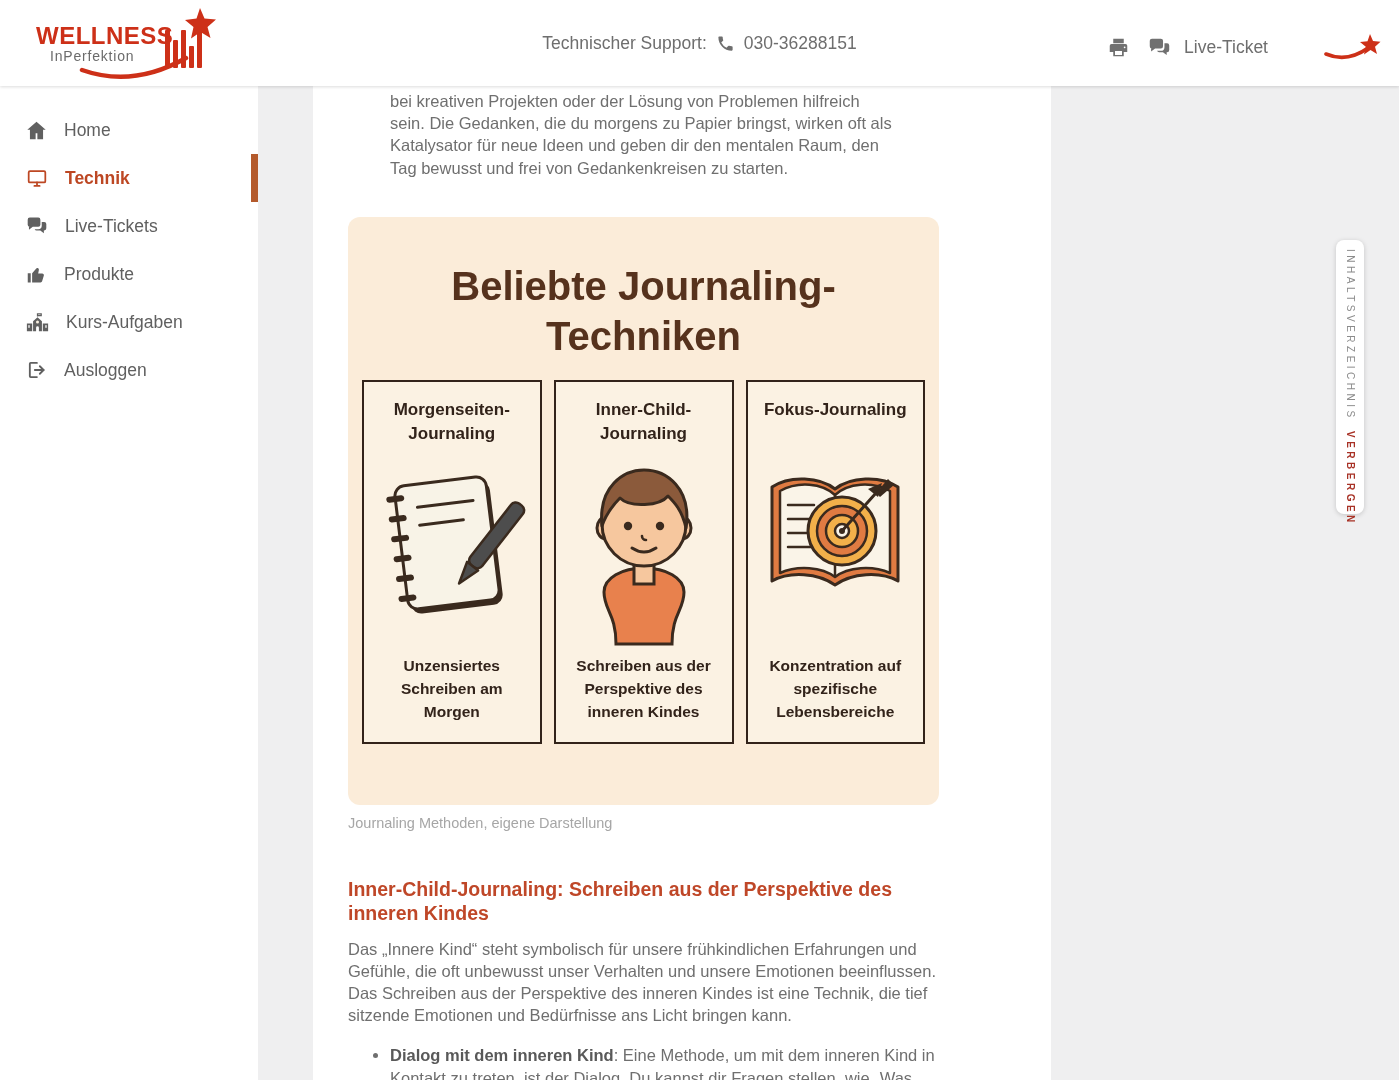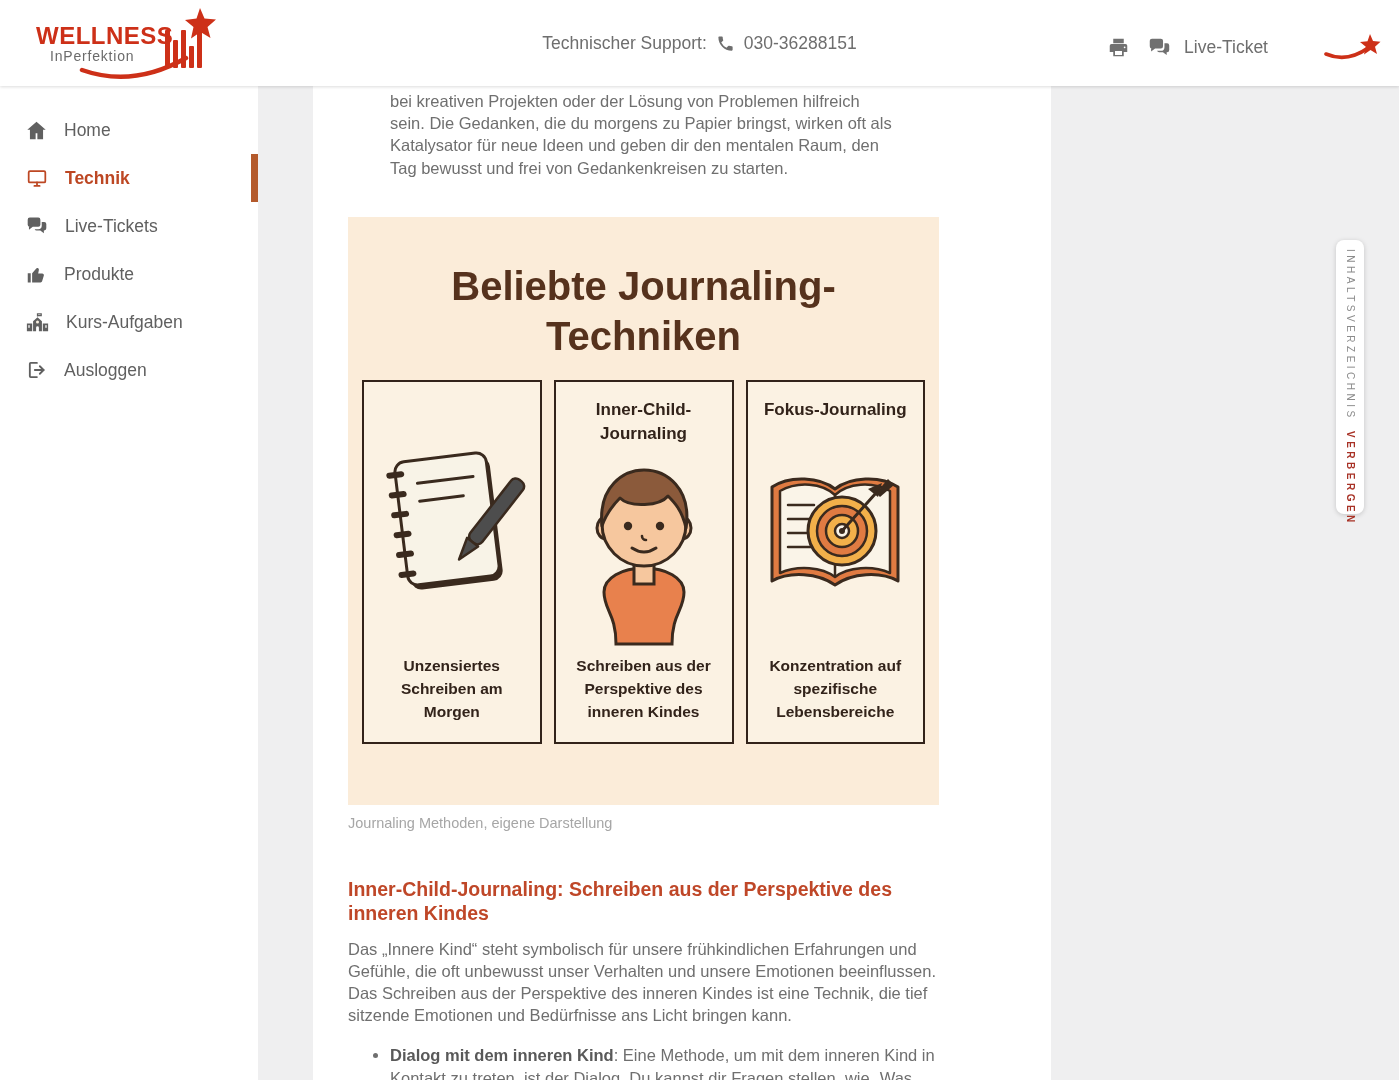--- a/index.html
+++ b/index.html
@@ -34,21 +34,21 @@
     width:7px; background:#b45a2c; }
 
   
   .main { position:absolute; left:313px; top:86px; width:738px; height:994px; background:#fff;
     padding:4px 35px 0 35px; }
   .intro-para { margin-left:42px; width:506px; font-size:16.5px; line-height:22.2px;
     color:#6f6f6f; }
 
   
   .infographic { position:relative; margin-top:38px; width:591px; height:588px;
-    background:#fbecd9; border-radius:0; }
+    background:#fbecd9; border-radius:12px; }
   .info-title { padding-top:44px; margin:0 auto; max-width:470px; text-align:center;
     font-size:40px; line-height:1.26; font-weight:800; color:#56321d; }
   .cards-row { position:absolute; left:14px; right:14px; top:163px; display:flex; gap:12px; }
   .jcard { flex:1; height:364px; background:#fbf2e3; border:2px solid #32231a;
     display:flex; flex-direction:column; align-items:center; padding:16px 8px 18px; }
   .jcard-head { font-size:17px; font-weight:800; color:#32231a; text-align:center;
     line-height:1.42; }
   .jcard-art { flex:1; display:flex; align-items:center; justify-content:center; }
   .jcard-cap { font-size:15.5px; font-weight:800; color:#32231a; text-align:center;
     line-height:1.47; }
@@ -174,20 +174,21 @@
 <div class="main">
 
   <p class="intro-para">bei kreativen Projekten oder der Lösung von Problemen hilfreich sein. Die Gedanken, die du morgens zu Papier bringst, wirken oft als Katalysator für neue Ideen und geben dir den mentalen Raum, den Tag bewusst und frei von Gedankenkreisen zu starten.</p>
 
   <div class="infographic">
     <div class="info-title">Beliebte Journaling-Techniken</div>
 
     <div class="cards-row">
 
       <div class="jcard">
+        <div class="jcard-head">Morgenseiten-Journaling</div>
         <div class="jcard-art">
           <svg width="150" height="170" viewBox="0 0 150 170">
             <g transform="rotate(-7 70 85)">
               <rect x="28" y="20" width="92" height="124" rx="10" fill="#3a2a1e"></rect>
               <rect x="25" y="15" width="92" height="124" rx="10" fill="#f8f3e7" stroke="#3a2a1e" stroke-width="3"></rect>
               <g fill="#3a2a1e">
                 <rect x="16" y="24" width="18" height="6" rx="3"></rect>
                 <rect x="16" y="44" width="18" height="6" rx="3"></rect>
                 <rect x="16" y="64" width="18" height="6" rx="3"></rect>
                 <rect x="16" y="84" width="18" height="6" rx="3"></rect>

